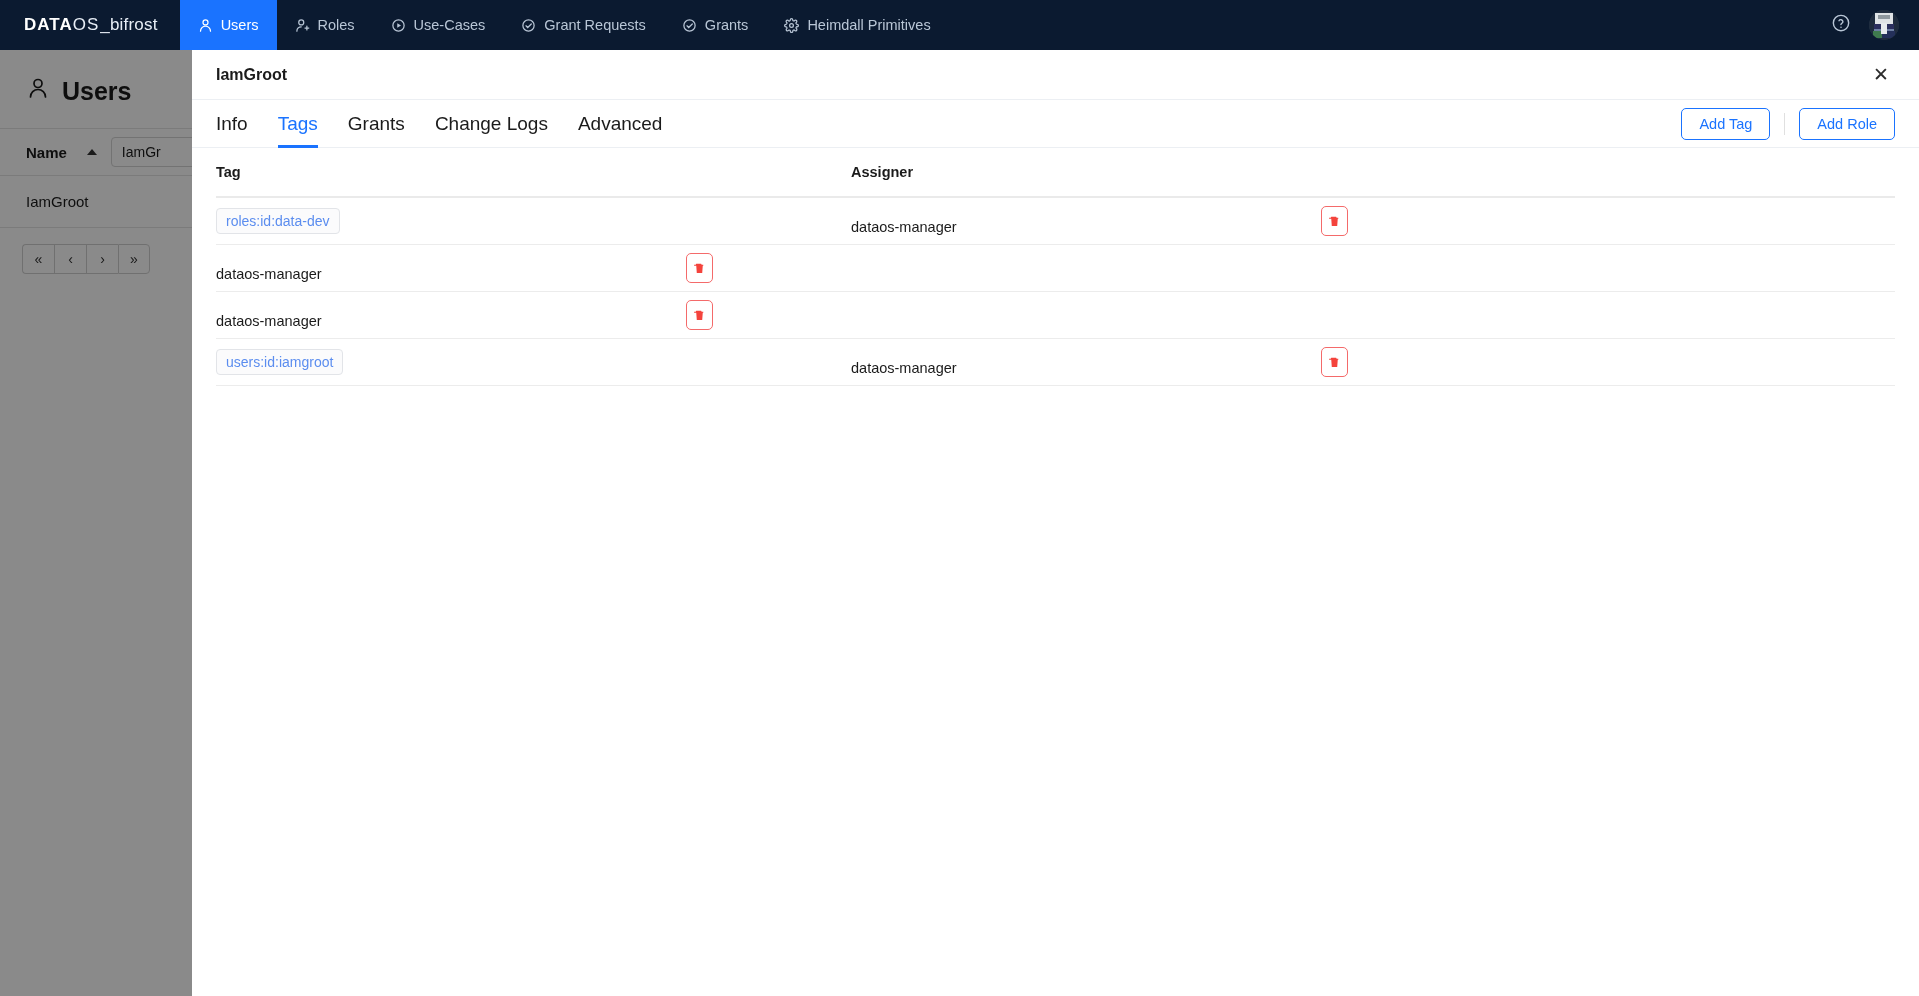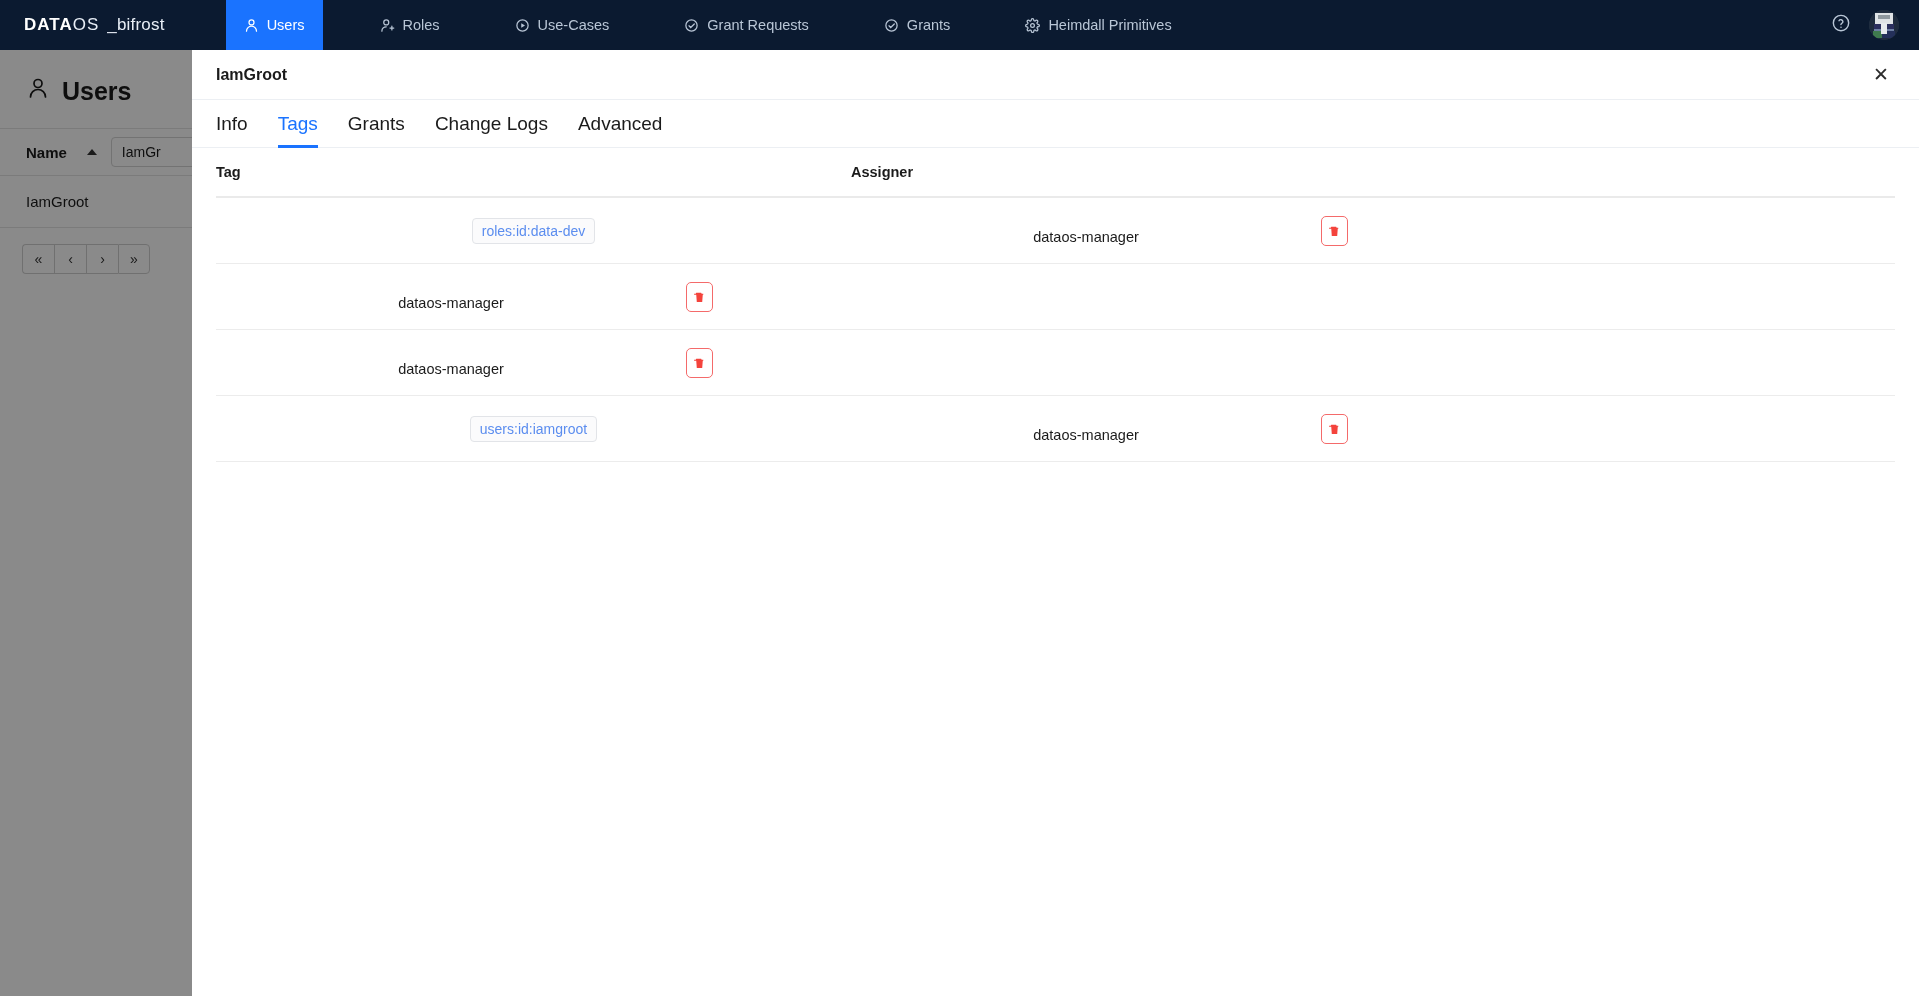--- a/index.html
+++ b/index.html
@@ -11,33 +11,32 @@
     background: #ffffff;
   }
 
   
   #topnav {
     position: absolute; top: 0; left: 0;
     width: 1919px; height: 50px;
     background: #0b1a30;
     display: flex; align-items: stretch;
     z-index: 5;
-    gap: 39px;
   }
   #brand {
     display: flex; align-items: center;
     padding: 0 22px 0 24px;
     color: #ffffff;
     font-size: 17px;
     letter-spacing: .2px;
     white-space: nowrap;
   }
   .brand-data { font-weight: 700; letter-spacing: 1px; }
   .brand-os   { font-weight: 400; color: #e8eef6; letter-spacing: 1px; }
-  .brand-sub  { font-weight: 400; color: #e8eef6; margin-left: 8px; }
+  .brand-sub  { font-weight: 400; color: #e8eef6; margin-left: 1px; }
 
   .nav-item {
     display: flex; align-items: center; gap: 8px;
     padding: 0 18px;
     color: #b9c6d6;
     font-size: 14.5px;
     white-space: nowrap;
     cursor: pointer;
   }
   .nav-item.active { background: #1a73ff; color: #ffffff; }
@@ -184,21 +183,21 @@
     display: flex; align-items: center;
     border-bottom: 1px solid #ececec;
   }
   #thead {
     height: 50px;
     border-bottom: 2px solid #eaeaea;
   }
   .th {
     font-size: 14.5px; font-weight: 700; color: #1b1b1b;
   }
-  .tbody-row { height: 66px; text-align: center; }
+  .tbody-row { height: 47px; }
   .col-tag     { width: 635px; flex: none; }
   .col-assigner{ width: 470px; flex: none; }
   .col-actions { flex: 1 1 auto; }
 
   .tag-chip {
     display: inline-block;
     border: 1px solid #e2e4e8;
     border-radius: 4px;
     background: #fbfbfc;
     color: #5b8def;
@@ -356,20 +355,25 @@
     <span id="modal-close">✕</span>
   </div>
 
   <div id="tabbar">
     <div class="tab">Info</div>
     <div class="tab active">Tags</div>
     <div class="tab">Grants</div>
     <div class="tab">Change Logs</div>
     <div class="tab">Advanced</div>
 
+    <div id="tab-actions">
+      <button class="btn-outline">Add Tag</button>
+      <span class="btn-sep"></span>
+      <button class="btn-outline">Add Role</button>
+    </div>
   </div>
 
   <div id="tags-table">
     <div class="trow" id="thead">
       <div class="th col-tag">Tag</div>
       <div class="th col-assigner">Assigner</div>
     </div>
 
     <div class="trow tbody-row">
       <div class="col-tag">

